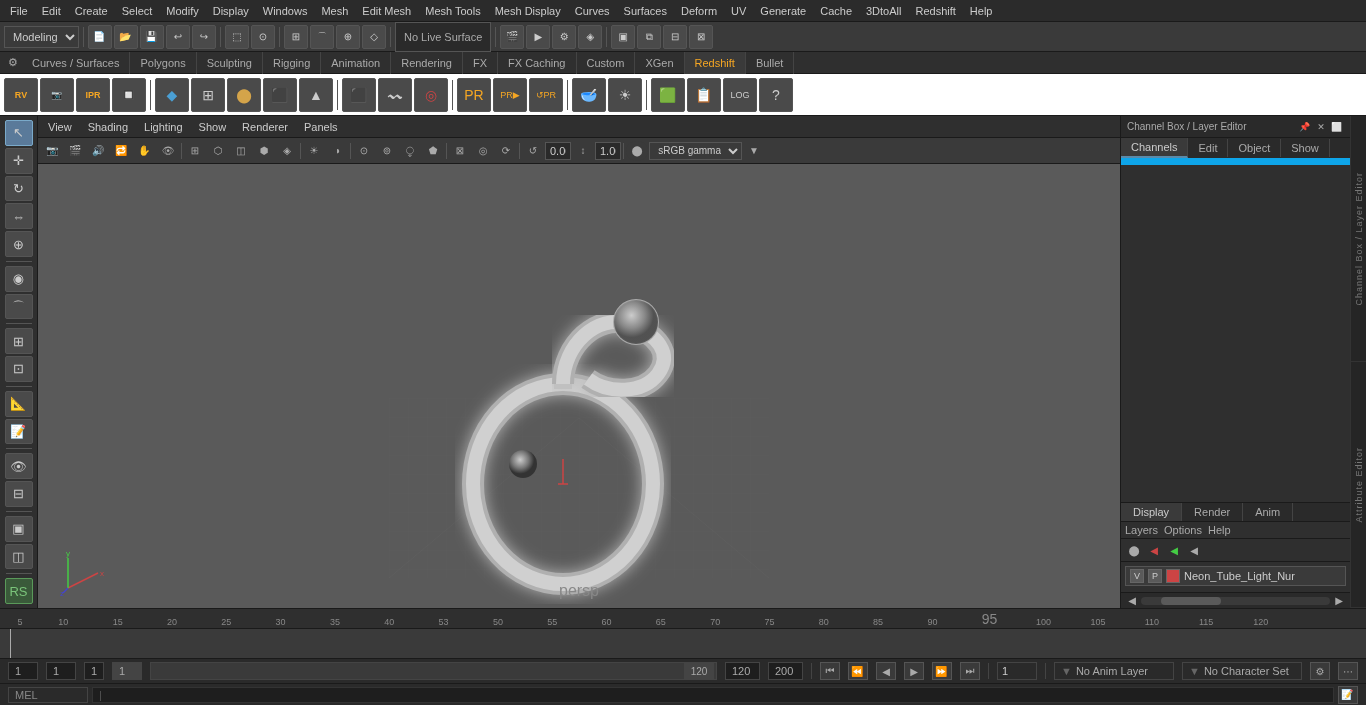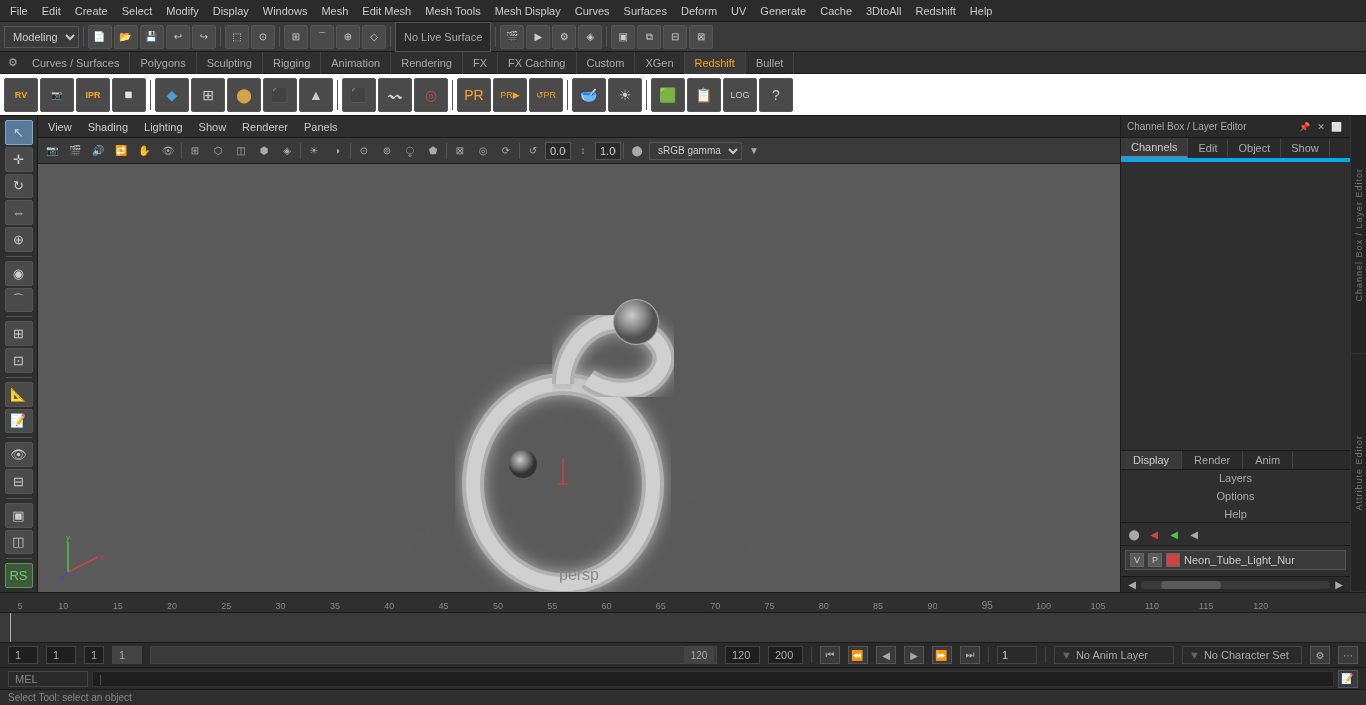--- a/index.html
+++ b/index.html
@@ -31,41 +31,41 @@
     .left-tool-separator { width: 26px; height: 1px; background: #555; margin: 2px 0; }
 
     
     #viewport-wrapper { flex: 1; display: flex; flex-direction: column; background: #4a4a4a; position: relative; }
     #viewport-top-bar { display: flex; align-items: center; background: #2f2f2f; height: 22px; padding: 0 4px; gap: 4px; border-bottom: 1px solid #1a1a1a; }
     .vp-menu { padding: 2px 6px; color: #ccc; cursor: pointer; font-size: 11px; }
     #viewport-icon-bar { display: flex; align-items: center; background: #3a3a3a; height: 26px; padding: 0 4px; gap: 1px; border-bottom: 1px solid #1a1a1a; }
     .vp-icon-btn { width: 22px; height: 20px; background: transparent; border: none; display: flex; align-items: center; justify-content: center; cursor: pointer; font-size: 10px; color: #aaa; }
     .vp-separator { width: 1px; height: 16px; background: #555; margin: 0 1px; }
     .vp-value-field { background: #2a2a2a; border: 1px solid #555; color: #ccc; font-size: 11px; padding: 1px 4px; height: 18px; width: 26px; }
-    .vp-color-space { background: #3a3a3a; border: 1px solid #555; color: #ccc; font-size: 10px; padding: 1px 4px; height: 18px; }
+    .vp-color-space { background: #3a3a3a; border: 1px solid #555; color: #ccc; font-size: 10px; padding: 1px 4px; height: 18px; text-align: right; }
     #viewport-canvas { flex: 1; background: #5a5a5a; position: relative; overflow: hidden; }
     .persp-label { position: absolute; bottom: 8px; left: 50%; transform: translateX(-50%); color: #888; font-size: 16px; pointer-events: none; }
     .grid-overlay { position: absolute; bottom: 30px; left: 50%; transform: translateX(-50%); width: 380px; height: 180px; opacity: 0.5; }
     .axis-indicator { position: absolute; bottom: 10px; left: 20px; width: 50px; height: 50px; }
 
     
     #right-panel { width: 230px; background: #2f2f2f; display: flex; flex-direction: column; border-left: 1px solid #1a1a1a; flex-shrink: 0; }
     #right-panel-header { display: flex; align-items: center; justify-content: space-between; background: #2a2a2a; height: 22px; padding: 0 6px; border-bottom: 1px solid #1a1a1a; font-size: 10px; color: #aaa; }
     .rp-header-btn { width: 14px; height: 14px; display: flex; align-items: center; justify-content: center; cursor: pointer; color: #aaa; font-size: 9px; }
-    #channel-tabs { display: flex; align-items: center; background: #2a2a2a; border-bottom: 4px solid #0ea5e9; }
+    #channel-tabs { display: flex; align-items: center; background: #2a2a2a; border-bottom: 7px solid #0ea5e9; }
     .channel-tab { padding: 3px 10px; color: #aaa; cursor: pointer; font-size: 11px; border-right: 1px solid #444; }
     .channel-tab.active { background: #3a3a3a; color: #ccc; border-bottom: 2px solid #5a8aaa; }
     #channel-content { padding: 4px; }
 
     
     #layer-editor { background: #2f2f2f; border-top: 1px solid #1a1a1a; }
     #layer-tabs { display: flex; background: #2a2a2a; border-bottom: 1px solid #1a1a1a; }
     .layer-tab { padding: 3px 12px; color: #aaa; cursor: pointer; font-size: 11px; border-right: 1px solid #444; }
     .layer-tab.active { background: #3a3a3a; color: #ccc; }
-    #layer-menu-bar { display: flex; align-items: center; padding: 2px 4px; gap: 6px; border-bottom: 1px solid #1a1a1a; background: #2f2f2f; flex-direction: column; }
+    #layer-menu-bar { display: flex; align-items: center; padding: 2px 4px; gap: 6px; border-bottom: 1px solid #1a1a1a; background: #2f2f2f; }
     .layer-menu-item { color: #aaa; cursor: pointer; font-size: 11px; }
     #layer-icon-bar { display: flex; align-items: center; padding: 2px 4px; gap: 2px; border-bottom: 1px solid #1a1a1a; background: #2f2f2f; }
     .layer-icon-btn { width: 18px; height: 18px; display: flex; align-items: center; justify-content: center; cursor: pointer; color: #aaa; font-size: 10px; }
     .layer-icon-btn.red { color: #cc4444; }
     .layer-icon-btn.green { color: #44cc44; }
     #layer-content { padding: 4px; }
     .layer-row { display: flex; align-items: center; gap: 4px; padding: 2px 4px; background: #3a3a3a; border: 1px solid #555; margin-bottom: 2px; }
     .layer-v { width: 14px; height: 14px; background: #5a5a5a; border: 1px solid #666; display: flex; align-items: center; justify-content: center; font-size: 9px; color: #ccc; cursor: pointer; }
     .layer-p { width: 14px; height: 14px; background: #5a5a5a; border: 1px solid #666; display: flex; align-items: center; justify-content: center; font-size: 9px; color: #ccc; cursor: pointer; }
     .layer-color-box { width: 14px; height: 14px; background: #cc4444; border: 1px solid #666; cursor: pointer; }
@@ -430,31 +430,31 @@
 
         <div style="display:flex; width:100%; height:100%; align-items:flex-end; padding-bottom:2px; gap:0;">
           <span style="position:absolute; left:1%; font-size:9px; color:#888;">5</span>
           <span style="position:absolute; left:4%; font-size:9px; color:#888;">10</span>
           <span style="position:absolute; left:8%; font-size:9px; color:#888;">15</span>
           <span style="position:absolute; left:12%; font-size:9px; color:#888;">20</span>
           <span style="position:absolute; left:16%; font-size:9px; color:#888;">25</span>
           <span style="position:absolute; left:20%; font-size:9px; color:#888;">30</span>
           <span style="position:absolute; left:24%; font-size:9px; color:#888;">35</span>
           <span style="position:absolute; left:28%; font-size:9px; color:#888;">40</span>
-          <span style="position:absolute; left:32%; font-size:9px; color:#888;">45</span>
+          <span style="position:absolute; left:32%; font-size:9px; color:#888;">53</span>
           <span style="position:absolute; left:36%; font-size:9px; color:#888;">50</span>
           <span style="position:absolute; left:40%; font-size:9px; color:#888;">55</span>
           <span style="position:absolute; left:44%; font-size:9px; color:#888;">60</span>
           <span style="position:absolute; left:48%; font-size:9px; color:#888;">65</span>
           <span style="position:absolute; left:52%; font-size:9px; color:#888;">70</span>
           <span style="position:absolute; left:56%; font-size:9px; color:#888;">75</span>
           <span style="position:absolute; left:60%; font-size:9px; color:#888;">80</span>
           <span style="position:absolute; left:64%; font-size:9px; color:#888;">85</span>
           <span style="position:absolute; left:68%; font-size:9px; color:#888;">90</span>
-          <span style="position:absolute; left:72%; font-size:10px; color:#888;">95</span>
+          <span style="position:absolute; left:72%; font-size:14px; color:#888;">95</span>
           <span style="position:absolute; left:76%; font-size:9px; color:#888;">100</span>
           <span style="position:absolute; left:80%; font-size:9px; color:#888;">105</span>
           <span style="position:absolute; left:84%; font-size:9px; color:#888;">110</span>
           <span style="position:absolute; left:88%; font-size:9px; color:#888;">115</span>
           <span style="position:absolute; left:92%; font-size:9px; color:#888;">120</span>
         </div>
       </div>
     </div>
 
     <div id="timeline-track">
@@ -503,16 +503,13 @@
   </div>
 
   <div id="status-bottom-bar" style="height:22px; background:#2a2a2a; border-top:1px solid #1a1a1a; display:flex; align-items:center; padding:0 8px; gap:4px;">
     <div class="status-mel" style="border:1px solid #444; cursor:pointer;">MEL</div>
     <div style="flex:1; background:#1e1e1e; border:1px solid #333; height:16px; display:flex; align-items:center; padding:0 6px;">
       <span style="color:#555; font-size:11px;">|</span>
     </div>
     <div class="status-right-btn">📝</div>
   </div>
 
-  <div style="height:16px; background:#2f2f2f; border-top:1px solid #1a1a1a; display:flex; align-items:center; padding:0 8px;">
-    <span style="color:#888; font-size:10px;">Select Tool: select an object</span>
-  </div>
 </div>
 
 </body></html>

